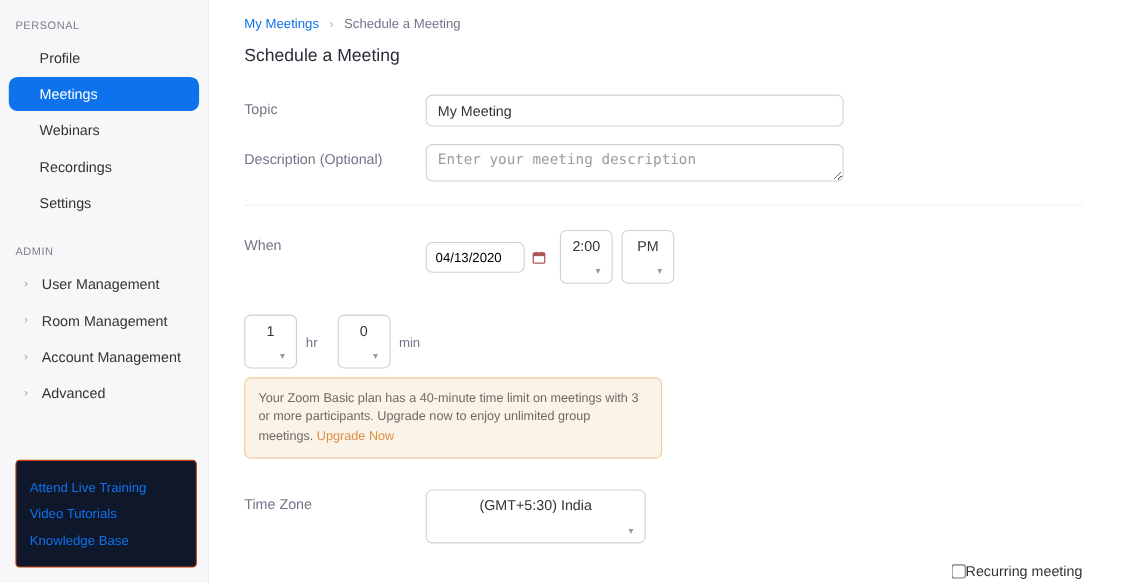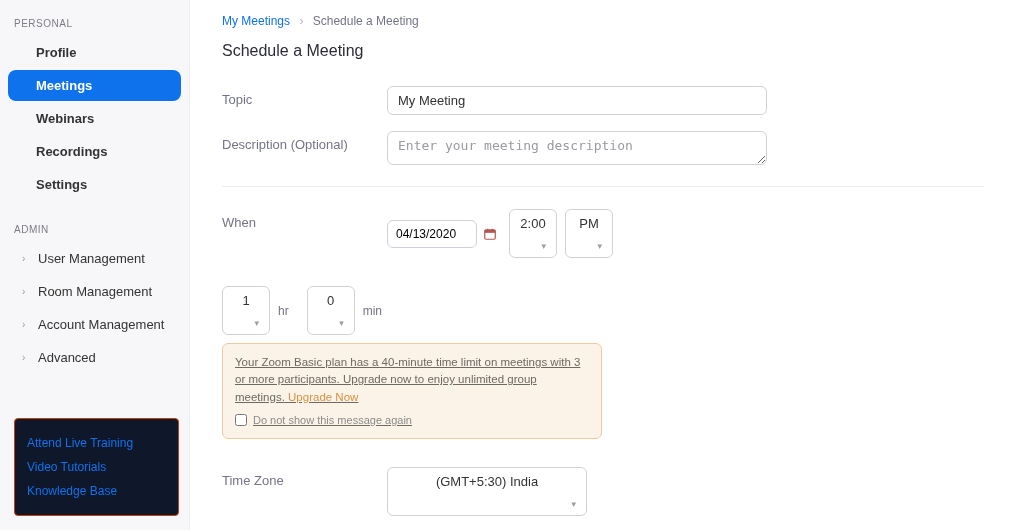--- a/index.html
+++ b/index.html
@@ -6,21 +6,21 @@
     body { font-family: -apple-system, BlinkMacSystemFont, "Segoe UI", Helvetica, Arial, sans-serif; font-size: 13px; color: #232333; background: #fff; }
     .app { display: flex; height: 530px; width: 1024px; overflow: hidden; }
 
     
     .sidebar { width: 190px; background: #f7f7f9; border-right: 1px solid #ebebeb; display: flex; flex-direction: column; padding-top: 18px; }
     .sidebar-section { margin-bottom: 22px; }
     .sidebar-heading { font-size: 10px; letter-spacing: 0.5px; color: #7c7c86; padding: 0 14px 8px 14px; font-weight: 500; }
     .sidebar-item { display: flex; align-items: center; padding: 8px 14px; font-size: 13px; color: #333; cursor: pointer; border-radius: 8px; margin: 0 8px 2px 8px; }
     .sidebar-item.active { background: #0e72ec; color: #fff; }
     .sidebar-item .chev { width: 10px; display: inline-block; color: #9a9aa2; margin-right: 6px; font-size: 10px; }
-    .sidebar-item.indent { padding-left: 28px; font-weight: bold; }
+    .sidebar-item.indent { padding-left: 28px; }
     .help-card { background: #0f172a; border: 1px solid #c2410c; border-radius: 4px; margin: auto 10px 14px 14px; padding: 12px; }
     .help-link { display: block; color: #0e72ec; font-size: 12px; padding: 5px 0; cursor: pointer; }
 
     
     .main { flex: 1; padding: 14px 40px 20px 32px; overflow-y: auto; }
     .breadcrumb { font-size: 12px; margin-bottom: 14px; color: #747487; }
     .breadcrumb .crumb-link { color: #0e72ec; cursor: pointer; }
     .breadcrumb .sep { margin: 0 6px; color: #b5b5be; }
     .page-title { font-size: 16px; font-weight: 500; margin-bottom: 18px; color: #2c2c38; }
 
@@ -37,21 +37,21 @@
     ::placeholder { color: #9a9aa2; }
 
     .inline-controls { display: flex; align-items: center; gap: 8px; }
     .date-input { width: 90px; border: 1px solid #d0d0d8; border-radius: 6px; padding: 6px 8px; font-size: 12px; }
     .cal-icon { width: 14px; height: 14px; display: inline-flex; align-items: center; justify-content: center; color: #b05454; font-size: 13px; margin-left: -2px; margin-right: 4px; }
     .dd { display: inline-flex; align-items: center; gap: 10px; min-width: 48px; cursor: pointer; flex-direction: column; }
     .dd .caret { margin-left: auto; font-size: 9px; color: #9a9aa2; }
     .dd.wide { width: 200px; }
     .unit { color: #747487; font-size: 12px; margin-right: 10px; }
 
-    .notice { border: 1px solid #f0caa0; background: #fcf3e8; border-radius: 6px; padding: 10px 12px; width: 380px; font-size: 11.5px; color: #6d6a63; margin-top: 8px; line-height: 1.5; text-decoration: underline; }
+    .notice { border: 1px solid #f0caa0; background: #fcf3e8; border-radius: 6px; padding: 10px 12px; width: 380px; font-size: 11.5px; color: #6d6a63; margin-top: 8px; line-height: 1.5; }
     .notice .upgrade { color: #d69244; cursor: pointer; }
     .notice .donot { margin-top: 6px; display: flex; align-items: center; gap: 6px; font-size: 11px; color: #8b8b8b; }
     .notice input[type="checkbox"] { width: 12px; height: 12px; }
 
     .check-row, .radio-row { display: flex; align-items: center; gap: 0; font-size: 13px; color: #333; justify-content: flex-end; }
     input[type="checkbox"], input[type="radio"] { accent-color: #0e72ec; }
   </style>
 </head>
 <body>
 
@@ -160,24 +160,20 @@
           <span class="unit">hr</span>
           <div class="dd">
               <span>0</span>
               <span class="caret">▾</span>
             </div>
           <span class="unit">min</span>
         </div>
         <div class="notice">
           <span>Your Zoom Basic plan has a 40-minute time limit on meetings with 3 or more participants. Upgrade now to enjoy unlimited group meetings.</span>
           <span class="upgrade">Upgrade Now</span>
-          <div class="donot">
-            <input type="checkbox" style="">
-            <span>Do not show this message again</span>
-          </div>
         </div>
       </div>
     </div>
 
     <div class="form-row" style="margin-top:12px;">
       <div class="form-label">Time Zone</div>
       <div class="form-control">
         <div class="dd wide">
             <span>(GMT+5:30) India</span>
             <span class="caret">▾</span>

